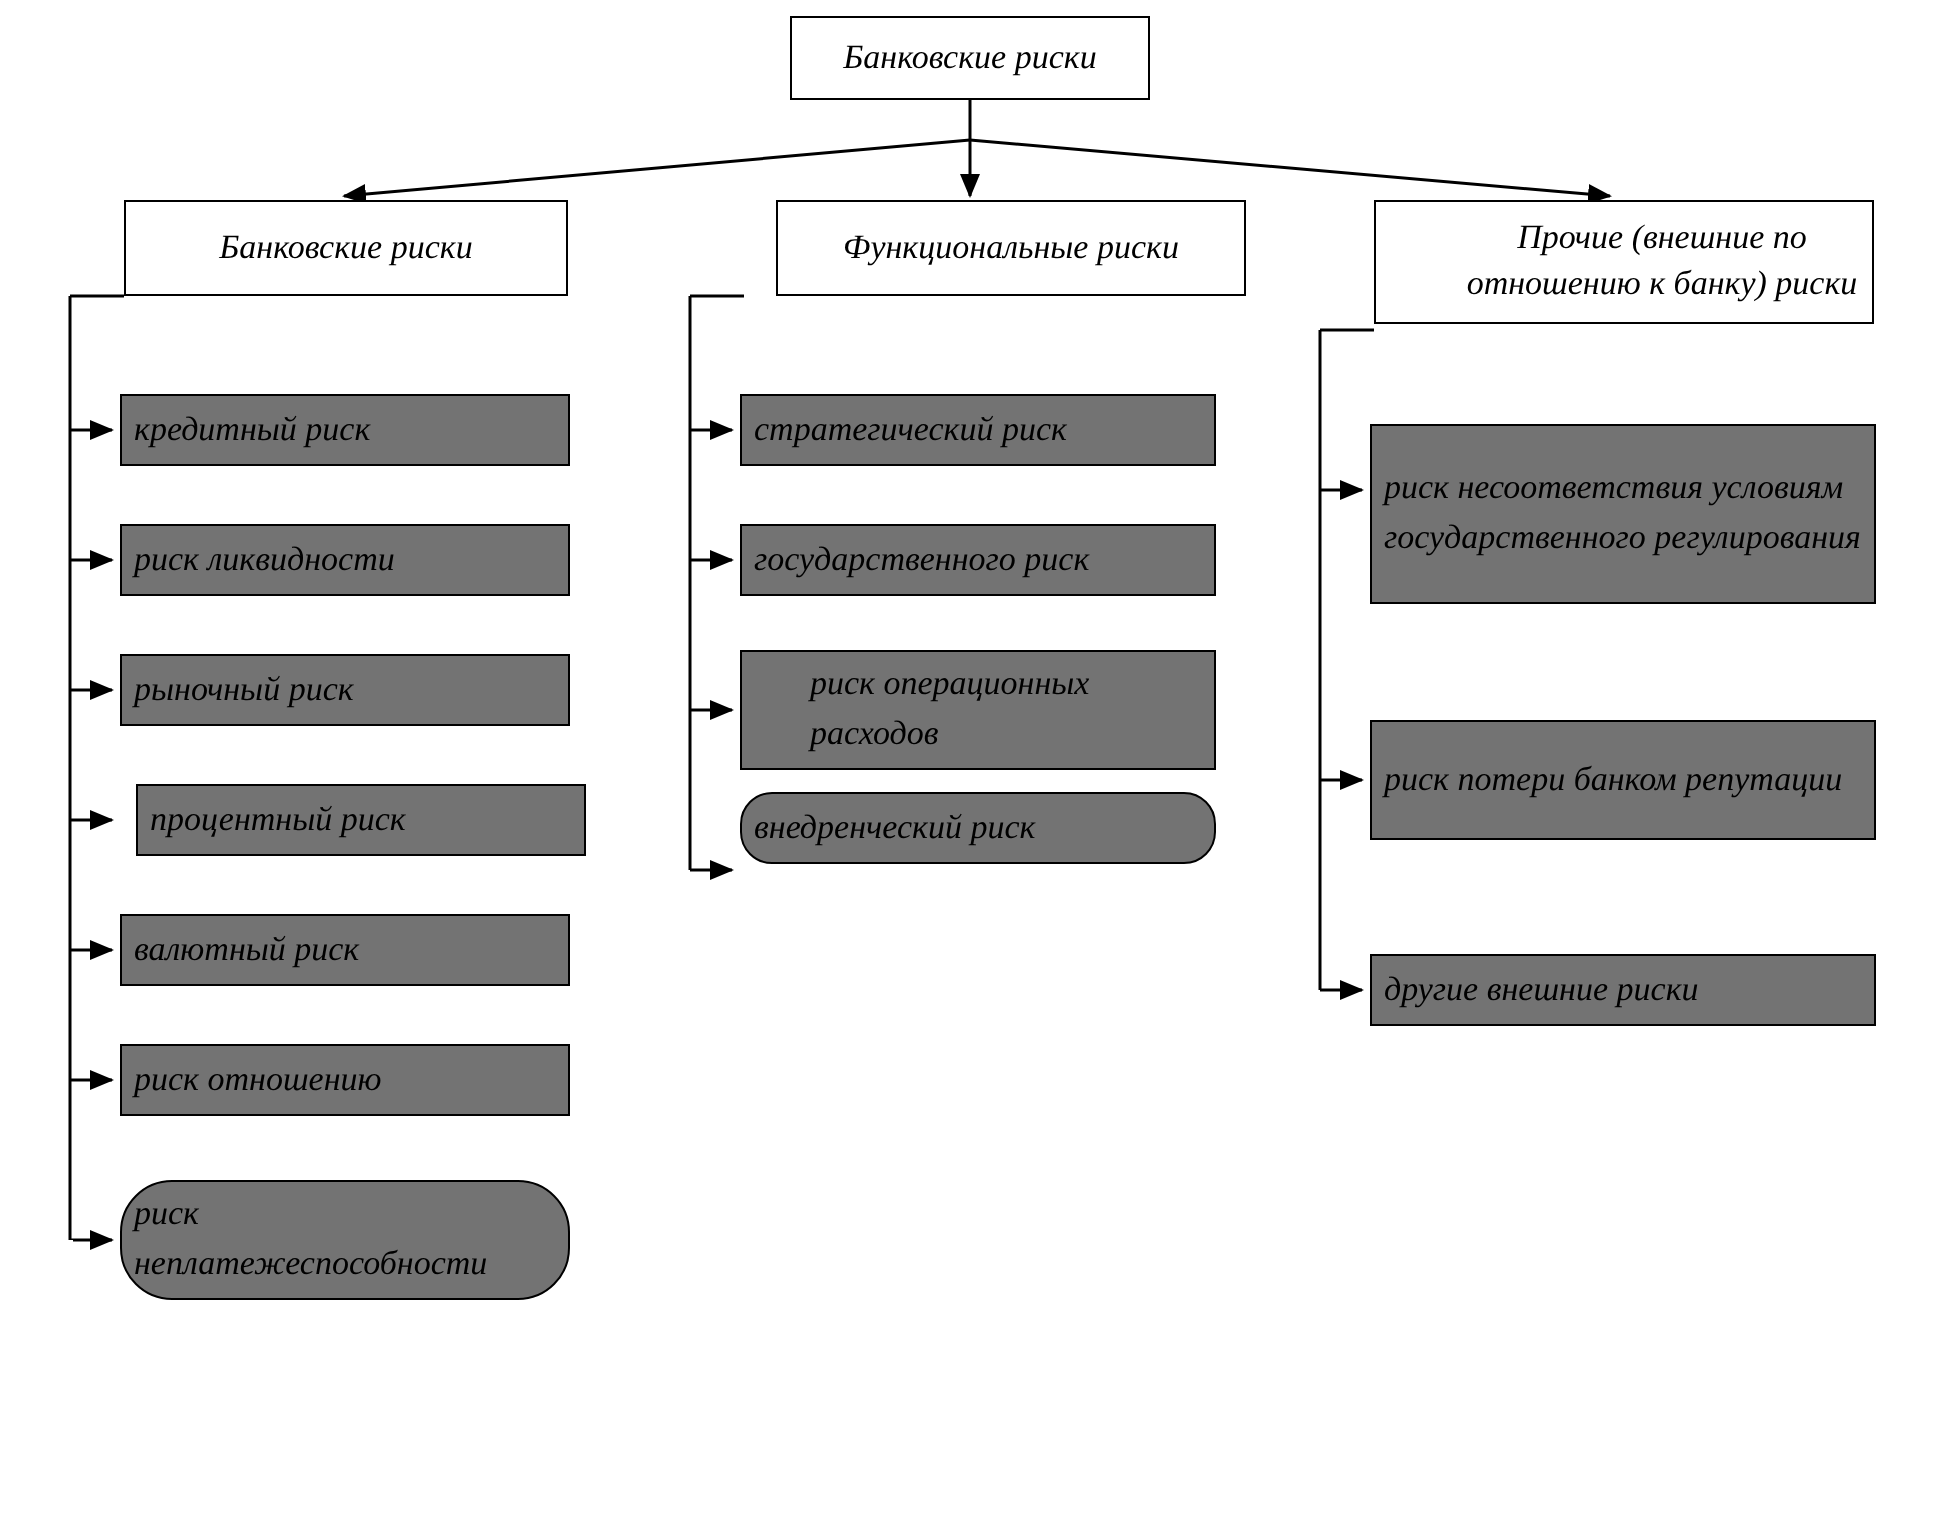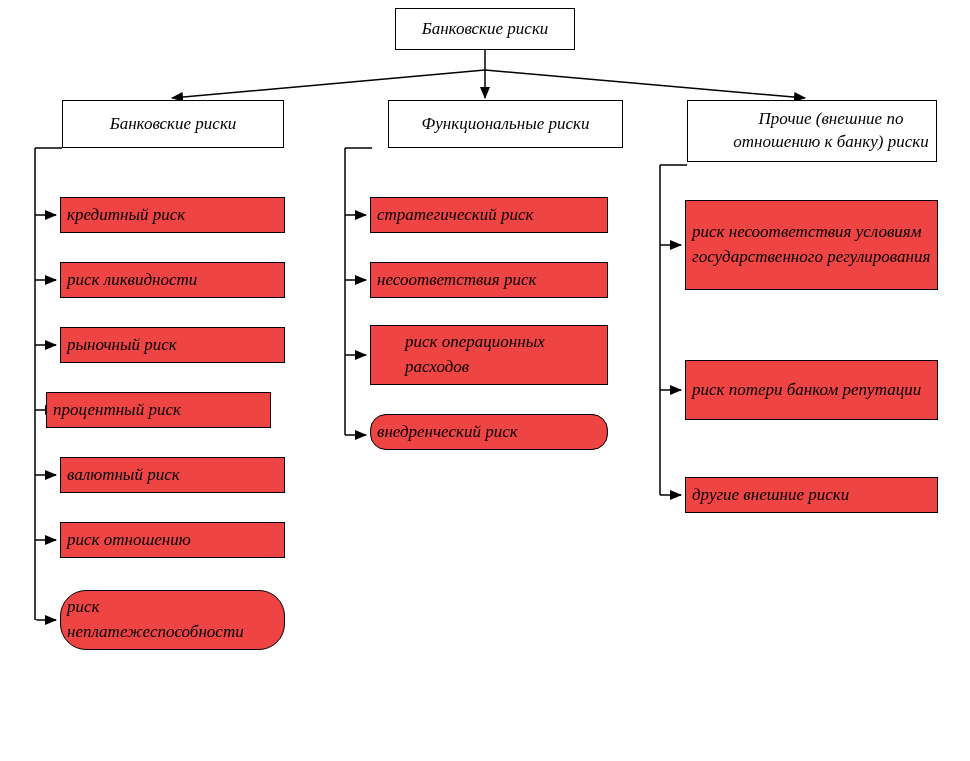--- a/index.html
+++ b/index.html
@@ -24,21 +24,21 @@
     align-items: center;
     justify-content: center;
     text-align: center;
     padding: 4px 6px;
     box-sizing: border-box;
     line-height: 1.35;
   }
   .leaf {
     position: absolute;
     border: 1.5px solid #000;
-    background: #ef4444;
+    background: #737373;
     display: flex;
     align-items: center;
     justify-content: flex-start;
     text-align: left;
     padding: 2px 6px;
     box-sizing: border-box;
     line-height: 1.45;
   }
   svg.arrows {
     position: absolute;
@@ -104,55 +104,55 @@
 
   <div class="leaf" style="left:60px; top:197px; width:225px; height:36px;">
     <span>кредитный риск</span>
   </div>
   <div class="leaf" style="left:60px; top:262px; width:225px; height:36px;">
     <span>риск ликвидности</span>
   </div>
   <div class="leaf" style="left:60px; top:327px; width:225px; height:36px;">
     <span>рыночный риск</span>
   </div>
-  <div class="leaf" style="left:46px; top:392px; width:225px; height:36px;">
+  <div class="leaf" style="left:68px; top:392px; width:225px; height:36px;">
     <span>процентный риск</span>
   </div>
   <div class="leaf" style="left:60px; top:457px; width:225px; height:36px;">
     <span>валютный риск</span>
   </div>
   <div class="leaf" style="left:60px; top:522px; width:225px; height:36px;">
     <span>риск отношению</span>
   </div>
   <div class="leaf" style="left:60px; top:590px; width:225px; height:60px;border-radius:26px;">
     <span>риск неплатежеспособности</span>
   </div>
 
   <div class="box" style="left:388px; top:100px; width:235px; height:48px;">
     <span>Функциональные риски</span>
   </div>
 
   <div class="leaf" style="left:370px; top:197px; width:238px; height:36px;text-align:center;">
     <span>стратегический риск</span>
   </div>
   <div class="leaf" style="left:370px; top:262px; width:238px; height:36px;">
-    <span>несоответствия риск</span>
+    <span>государственного риск</span>
   </div>
   <div class="leaf" style="left:370px; top:325px; width:238px; height:60px;padding-left:34px;">
     <span>риск операционных расходов</span>
   </div>
-  <div class="leaf" style="left:370px; top:414px; width:238px; height:36px;border-radius:16px;">
+  <div class="leaf" style="left:370px; top:396px; width:238px; height:36px;border-radius:16px;">
     <span>внедренческий риск</span>
   </div>
 
   <div class="box" style="left:687px; top:100px; width:250px; height:62px;padding-left:44px;">
     <span>Прочие (внешние по отношению к банку) риски</span>
   </div>
 
-  <div class="leaf" style="left:685px; top:200px; width:253px; height:90px;">
+  <div class="leaf" style="left:685px; top:212px; width:253px; height:90px;">
     <span>риск несоответствия условиям государственного регулирования</span>
   </div>
   <div class="leaf" style="left:685px; top:360px; width:253px; height:60px;">
     <span>риск потери банком репутации</span>
   </div>
   <div class="leaf" style="left:685px; top:477px; width:253px; height:36px;text-align:right;">
     <span>другие внешние риски</span>
   </div>
 
 </div>

